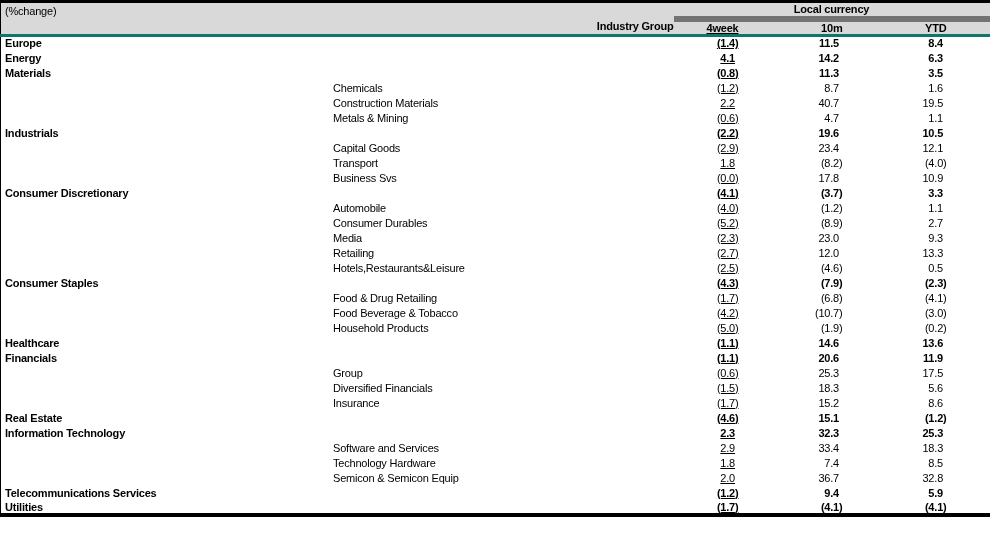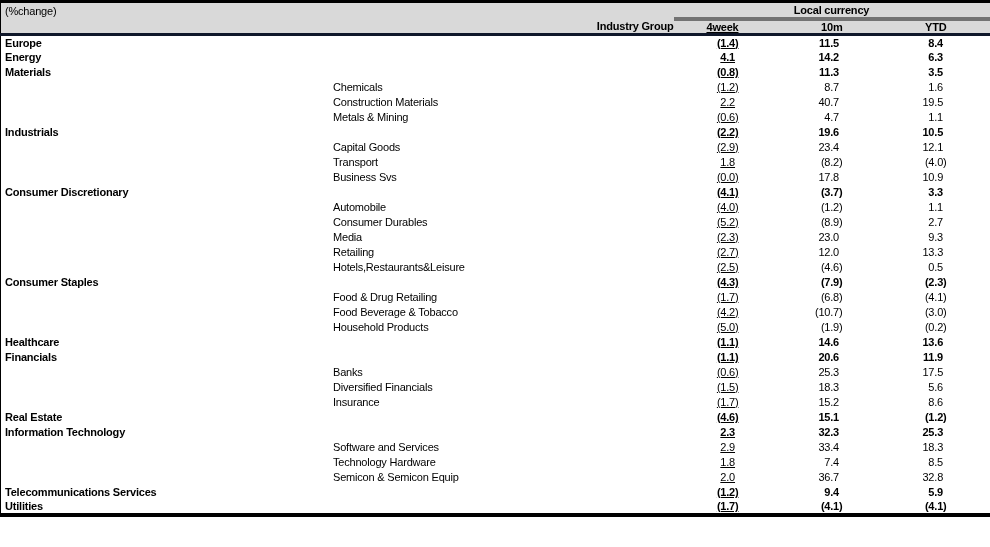--- a/index.html
+++ b/index.html
@@ -32,24 +32,24 @@
   thead td, thead th {
     font-weight: bold;
     vertical-align: middle;
     padding: 0;
     white-space: nowrap;
     overflow: hidden;
   }
   tr.hdr-top  { height: 17px; }
   tr.hdr-cols { height: 16px; }
   .pct-change { font-weight: normal; text-align: left; padding-left: 4px; }
-  .group-hdr  { text-align: center; border-bottom: 4px solid #737373; }
+  .group-hdr  { text-align: center; border-bottom: 6px solid #737373; }
   .ind-hdr    { text-align: left; padding-left: 4px; }
   thead tr.hdr-cols th { text-align: right; }
-  thead tr.hdr-cols { border-bottom: 3px solid #0f172a; }
+  thead tr.hdr-cols { border-bottom: 3px solid #0f766e; }
 
   tbody td {
     padding: 0;
     vertical-align: middle;
     white-space: nowrap;
     overflow: hidden;
   }
   tbody tr { height: 15px; }
   td.label { text-align: left; padding-left: 4px; }
   tr.sub td.label { padding-left: 332px; font-weight: normal; }
@@ -232,21 +232,21 @@
   </tr>
 
   <tr class="main">
     <td class="label">Financials</td>
     <td class="num c1">(1.1)</td>
     <td class="num c2">20.6<span class="paren-pad">)</span></td>
     <td class="num c3">11.9<span class="paren-pad">)</span></td>
   </tr>
 
   <tr class="sub">
-    <td class="label">Banks</td>
+    <td class="label">Group</td>
     <td class="num c1">(0.6)</td>
     <td class="num c2">25.3<span class="paren-pad">)</span></td>
     <td class="num c3">17.5<span class="paren-pad">)</span></td>
   </tr>
 
   <tr class="sub">
     <td class="label">Diversified Financials</td>
     <td class="num c1">(1.5)</td>
     <td class="num c2">18.3<span class="paren-pad">)</span></td>
     <td class="num c3">5.6<span class="paren-pad">)</span></td>

